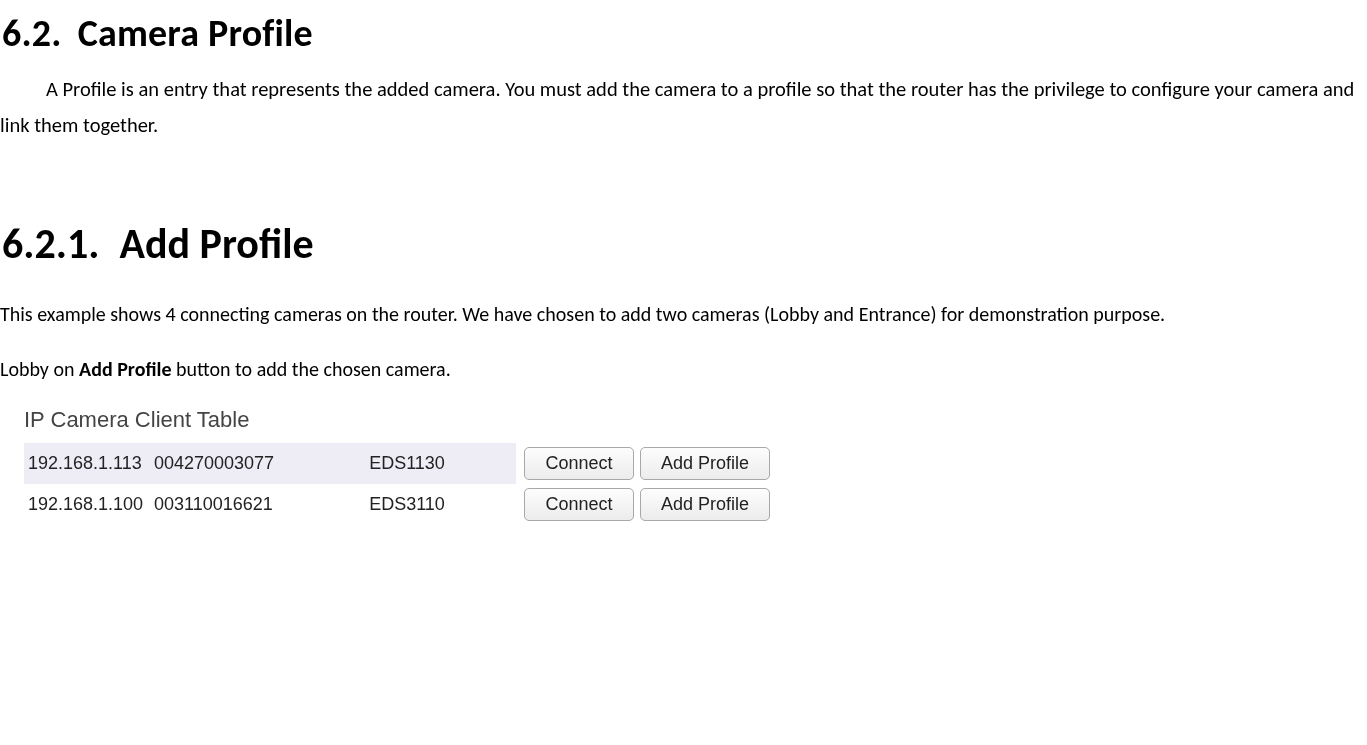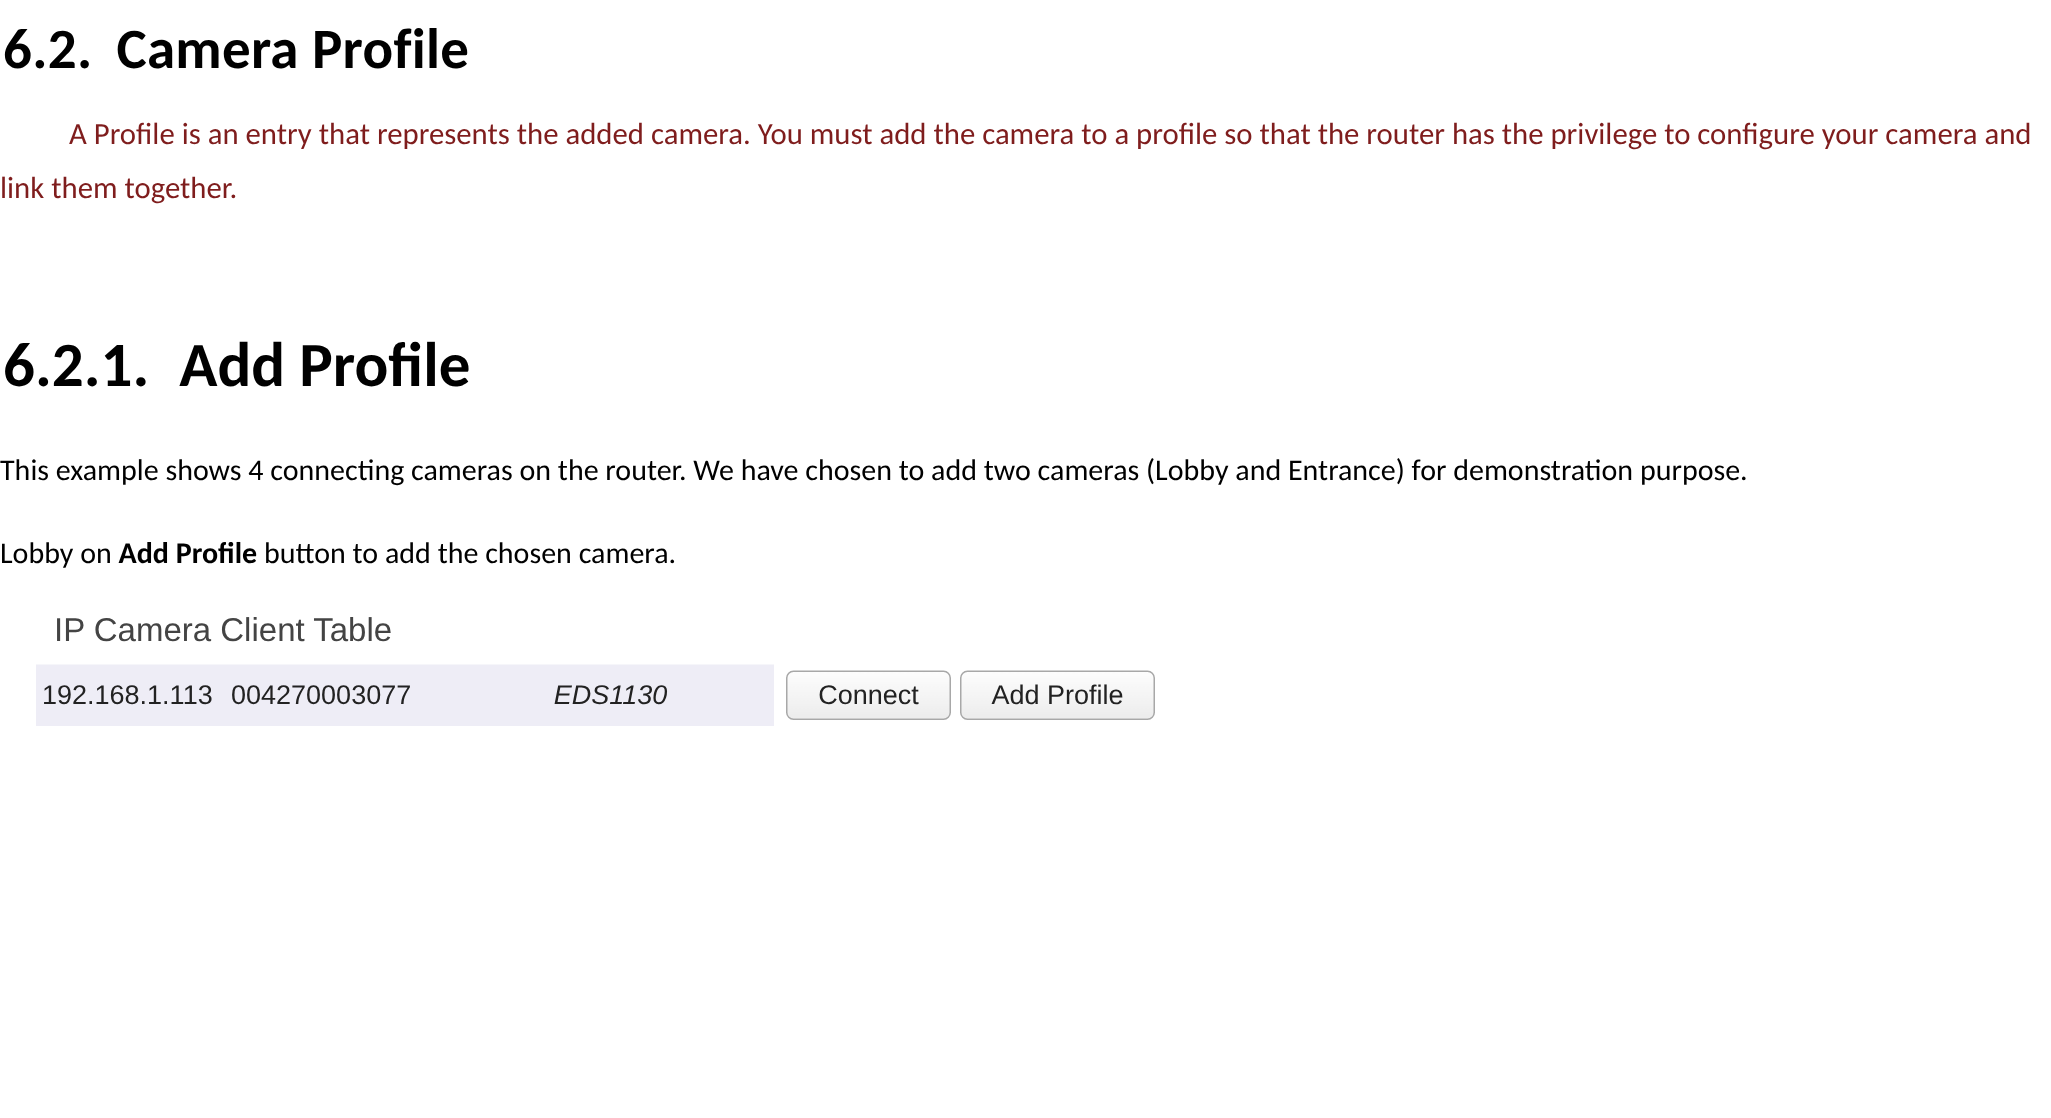--- a/index.html
+++ b/index.html
@@ -21,21 +21,21 @@
       letter-spacing: 0.2px;
     }
     h1.section-heading .num {
       display: inline-block;
       margin-right: 16px;
     }
     p.body-text {
       font-size: 20.5px;
       line-height: 1.75;
       margin: 0 0 26px 0;
-      color: #7f1d1d;
+      color: #000000;
     }
     p.body-text.indent {
       text-indent: 46px;
     }
     .spacer {
       height: 48px;
     }
     h1.sub-heading {
       font-size: 42px;
       font-weight: 700;
@@ -55,21 +55,21 @@
       font-weight: 700;
     }
 
     .table-wrap {
       margin-left: 24px;
     }
     .table-title {
       font-family: Arial, sans-serif;
       font-size: 22px;
       color: #444;
-      margin: 6px 0 10px 12px;
+      margin: 6px 0 10px 0;
       font-weight: 400;
     }
     table.camera-table {
       border-collapse: collapse;
     }
     table.camera-table tr:nth-child(odd) td.cell {
       background: #eeedf6;
     }
     table.camera-table tr:nth-child(even) td.cell {
       background: #ffffff;
@@ -77,21 +77,21 @@
     td.cell {
       font-family: Arial, sans-serif;
       font-size: 18px;
       color: #222;
       padding: 8px 4px;
       vertical-align: middle;
       white-space: nowrap;
     }
     td.ip { width: 118px; }
     td.mac { width: 140px; }
-    td.name { width: 210px; text-align: center; font-style: italic; }
+    td.name { width: 210px; text-align: center; }
     td.btns { padding: 4px 4px 4px 8px; background: #fff !important; margin-left: 27px; }
 
     .btn {
       display: inline-block;
       font-family: Arial, sans-serif;
       font-size: 18px;
       color: #222;
       background: linear-gradient(#fdfdfd, #ececec);
       border: 1px solid #a8a8a8;
       border-radius: 5px;
@@ -139,16 +139,22 @@
   <div class="table-wrap">
     <div class="table-title">IP Camera Client Table</div>
     <table class="camera-table">
       <tbody id="table-body">
           <tr>
             <td class="cell ip">192.168.1.113</td>
             <td class="cell mac">004270003077</td>
             <td class="cell name">EDS1130</td>
             <td class="btns"><span class="btn">Connect</span><span class="btn add">Add Profile</span></td>
           </tr>
+          <tr>
+            <td class="cell ip">192.168.1.100</td>
+            <td class="cell mac">003110016621</td>
+            <td class="cell name">EDS3110</td>
+            <td class="btns"><span class="btn">Connect</span><span class="btn add">Add Profile</span></td>
+          </tr>
         </tbody>
     </table>
   </div>
 </div>
 
 </body></html>

